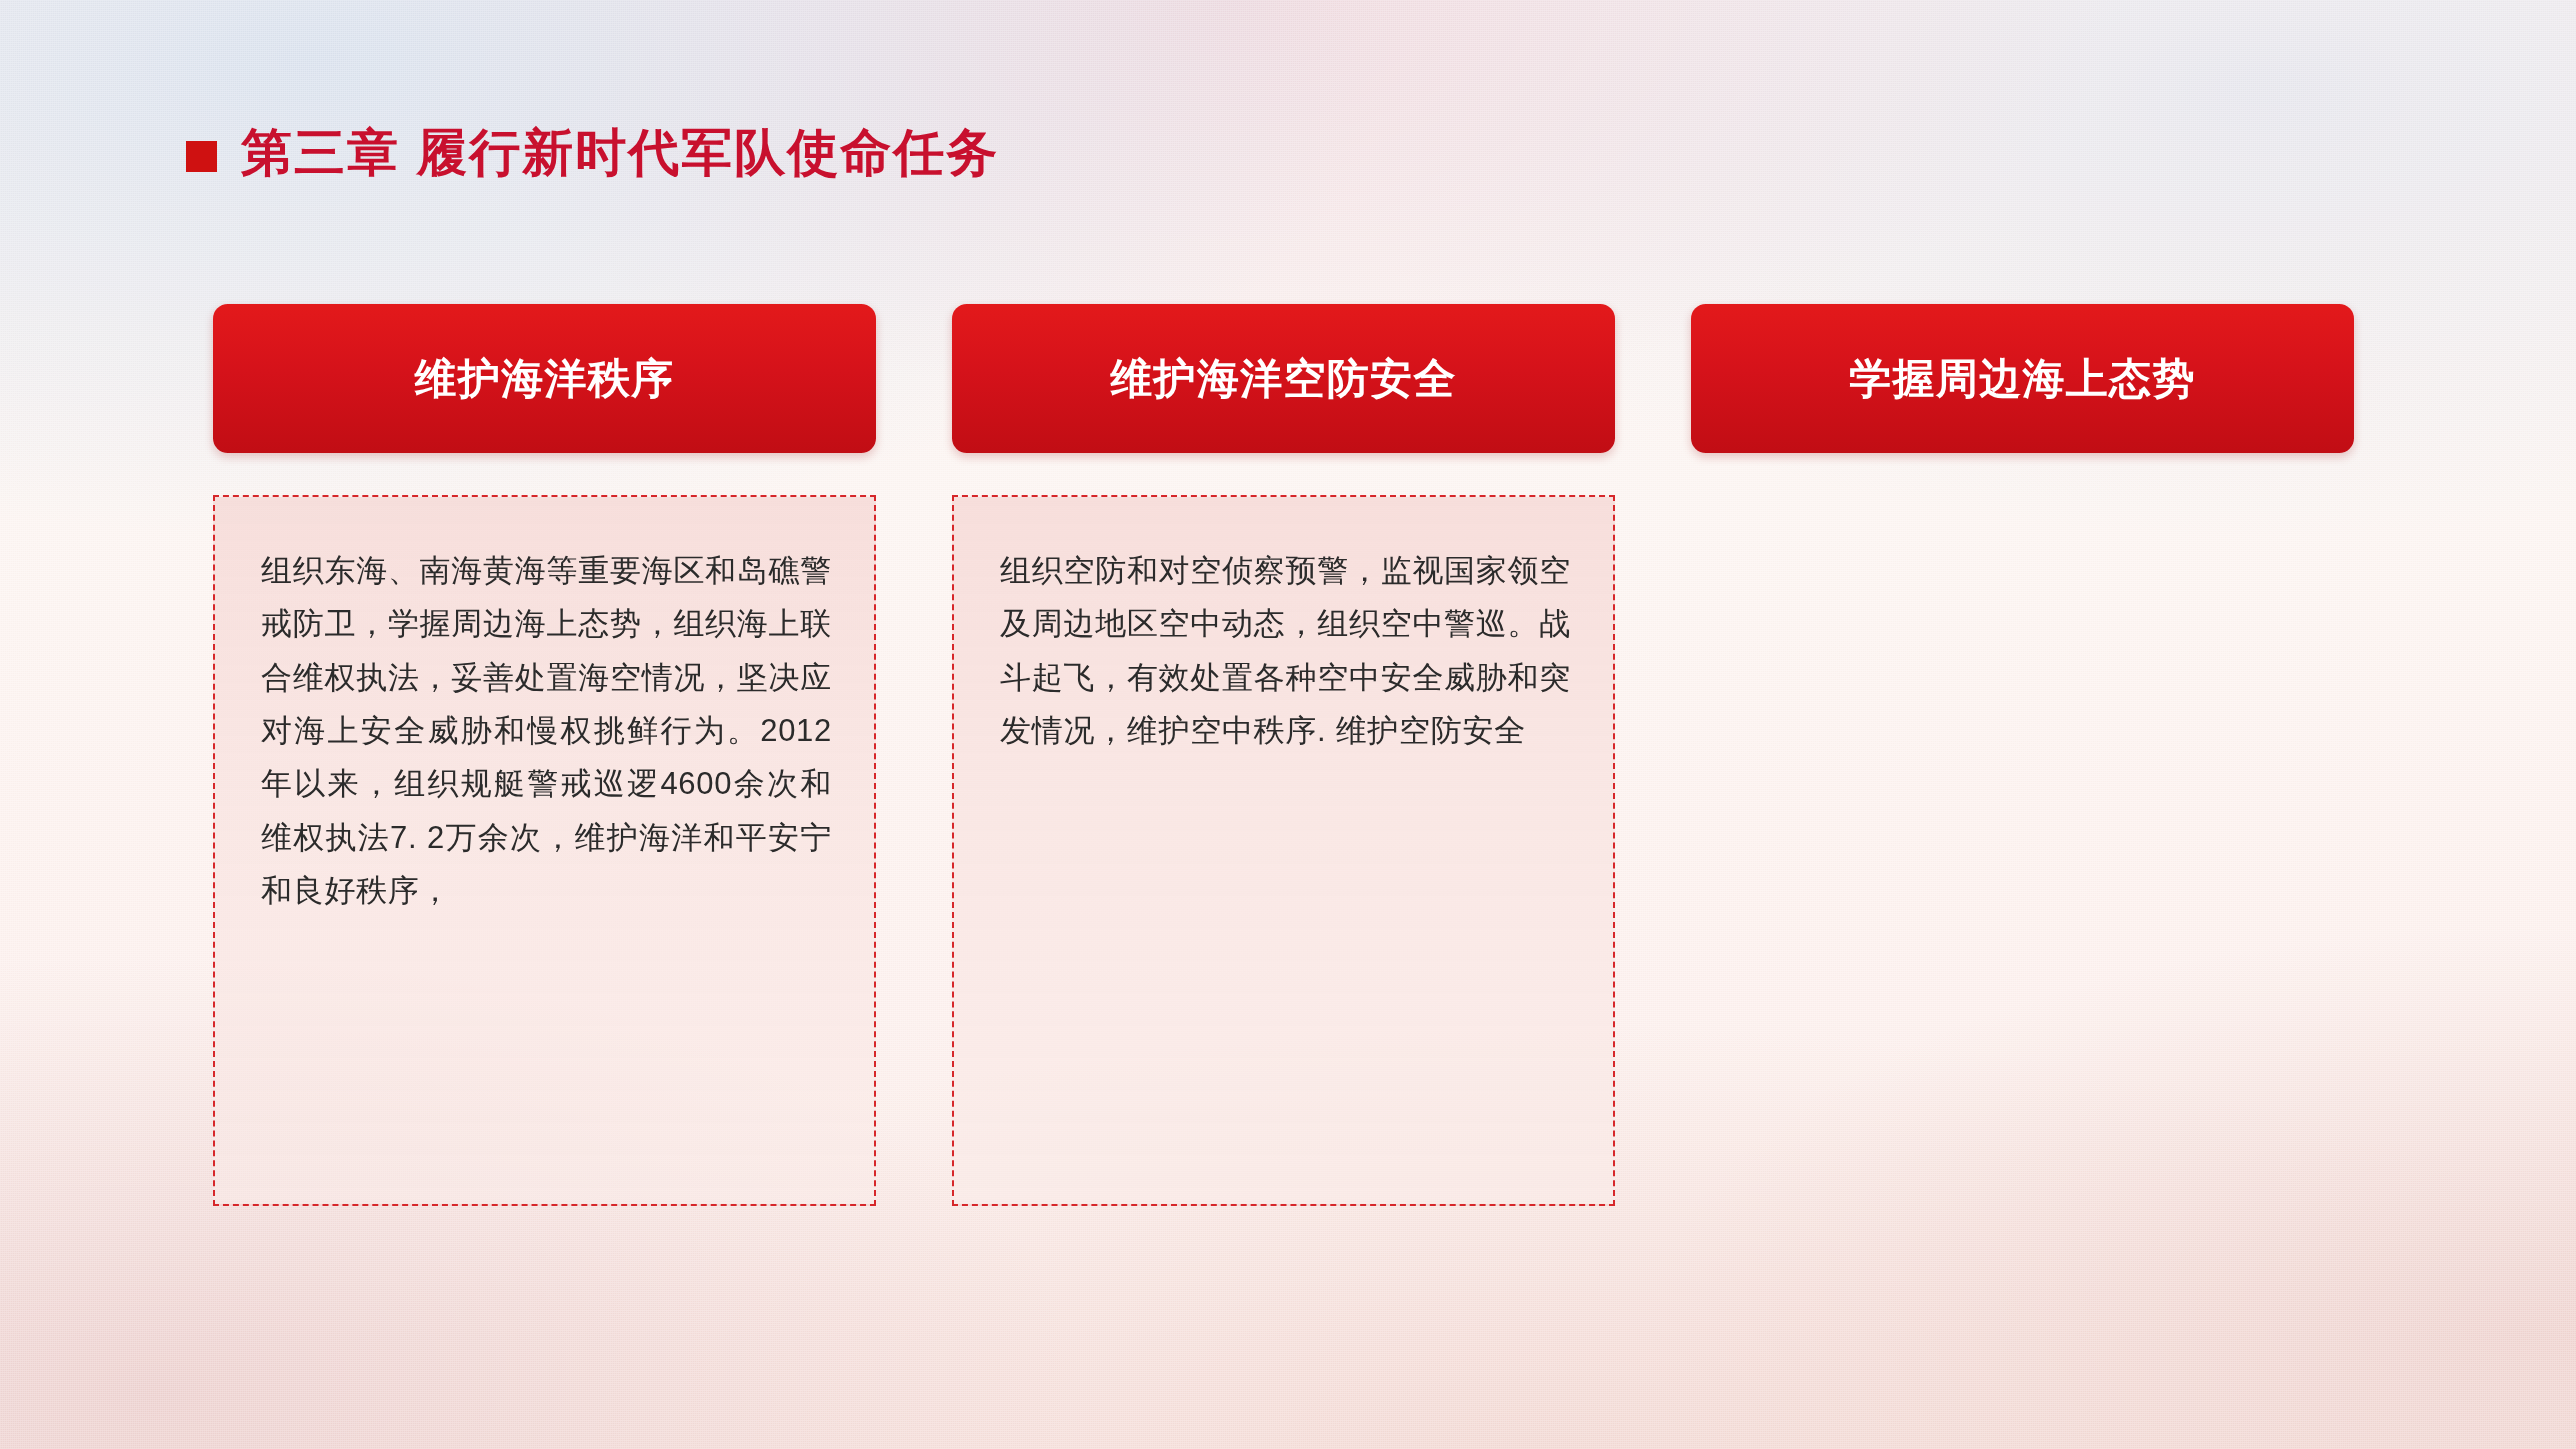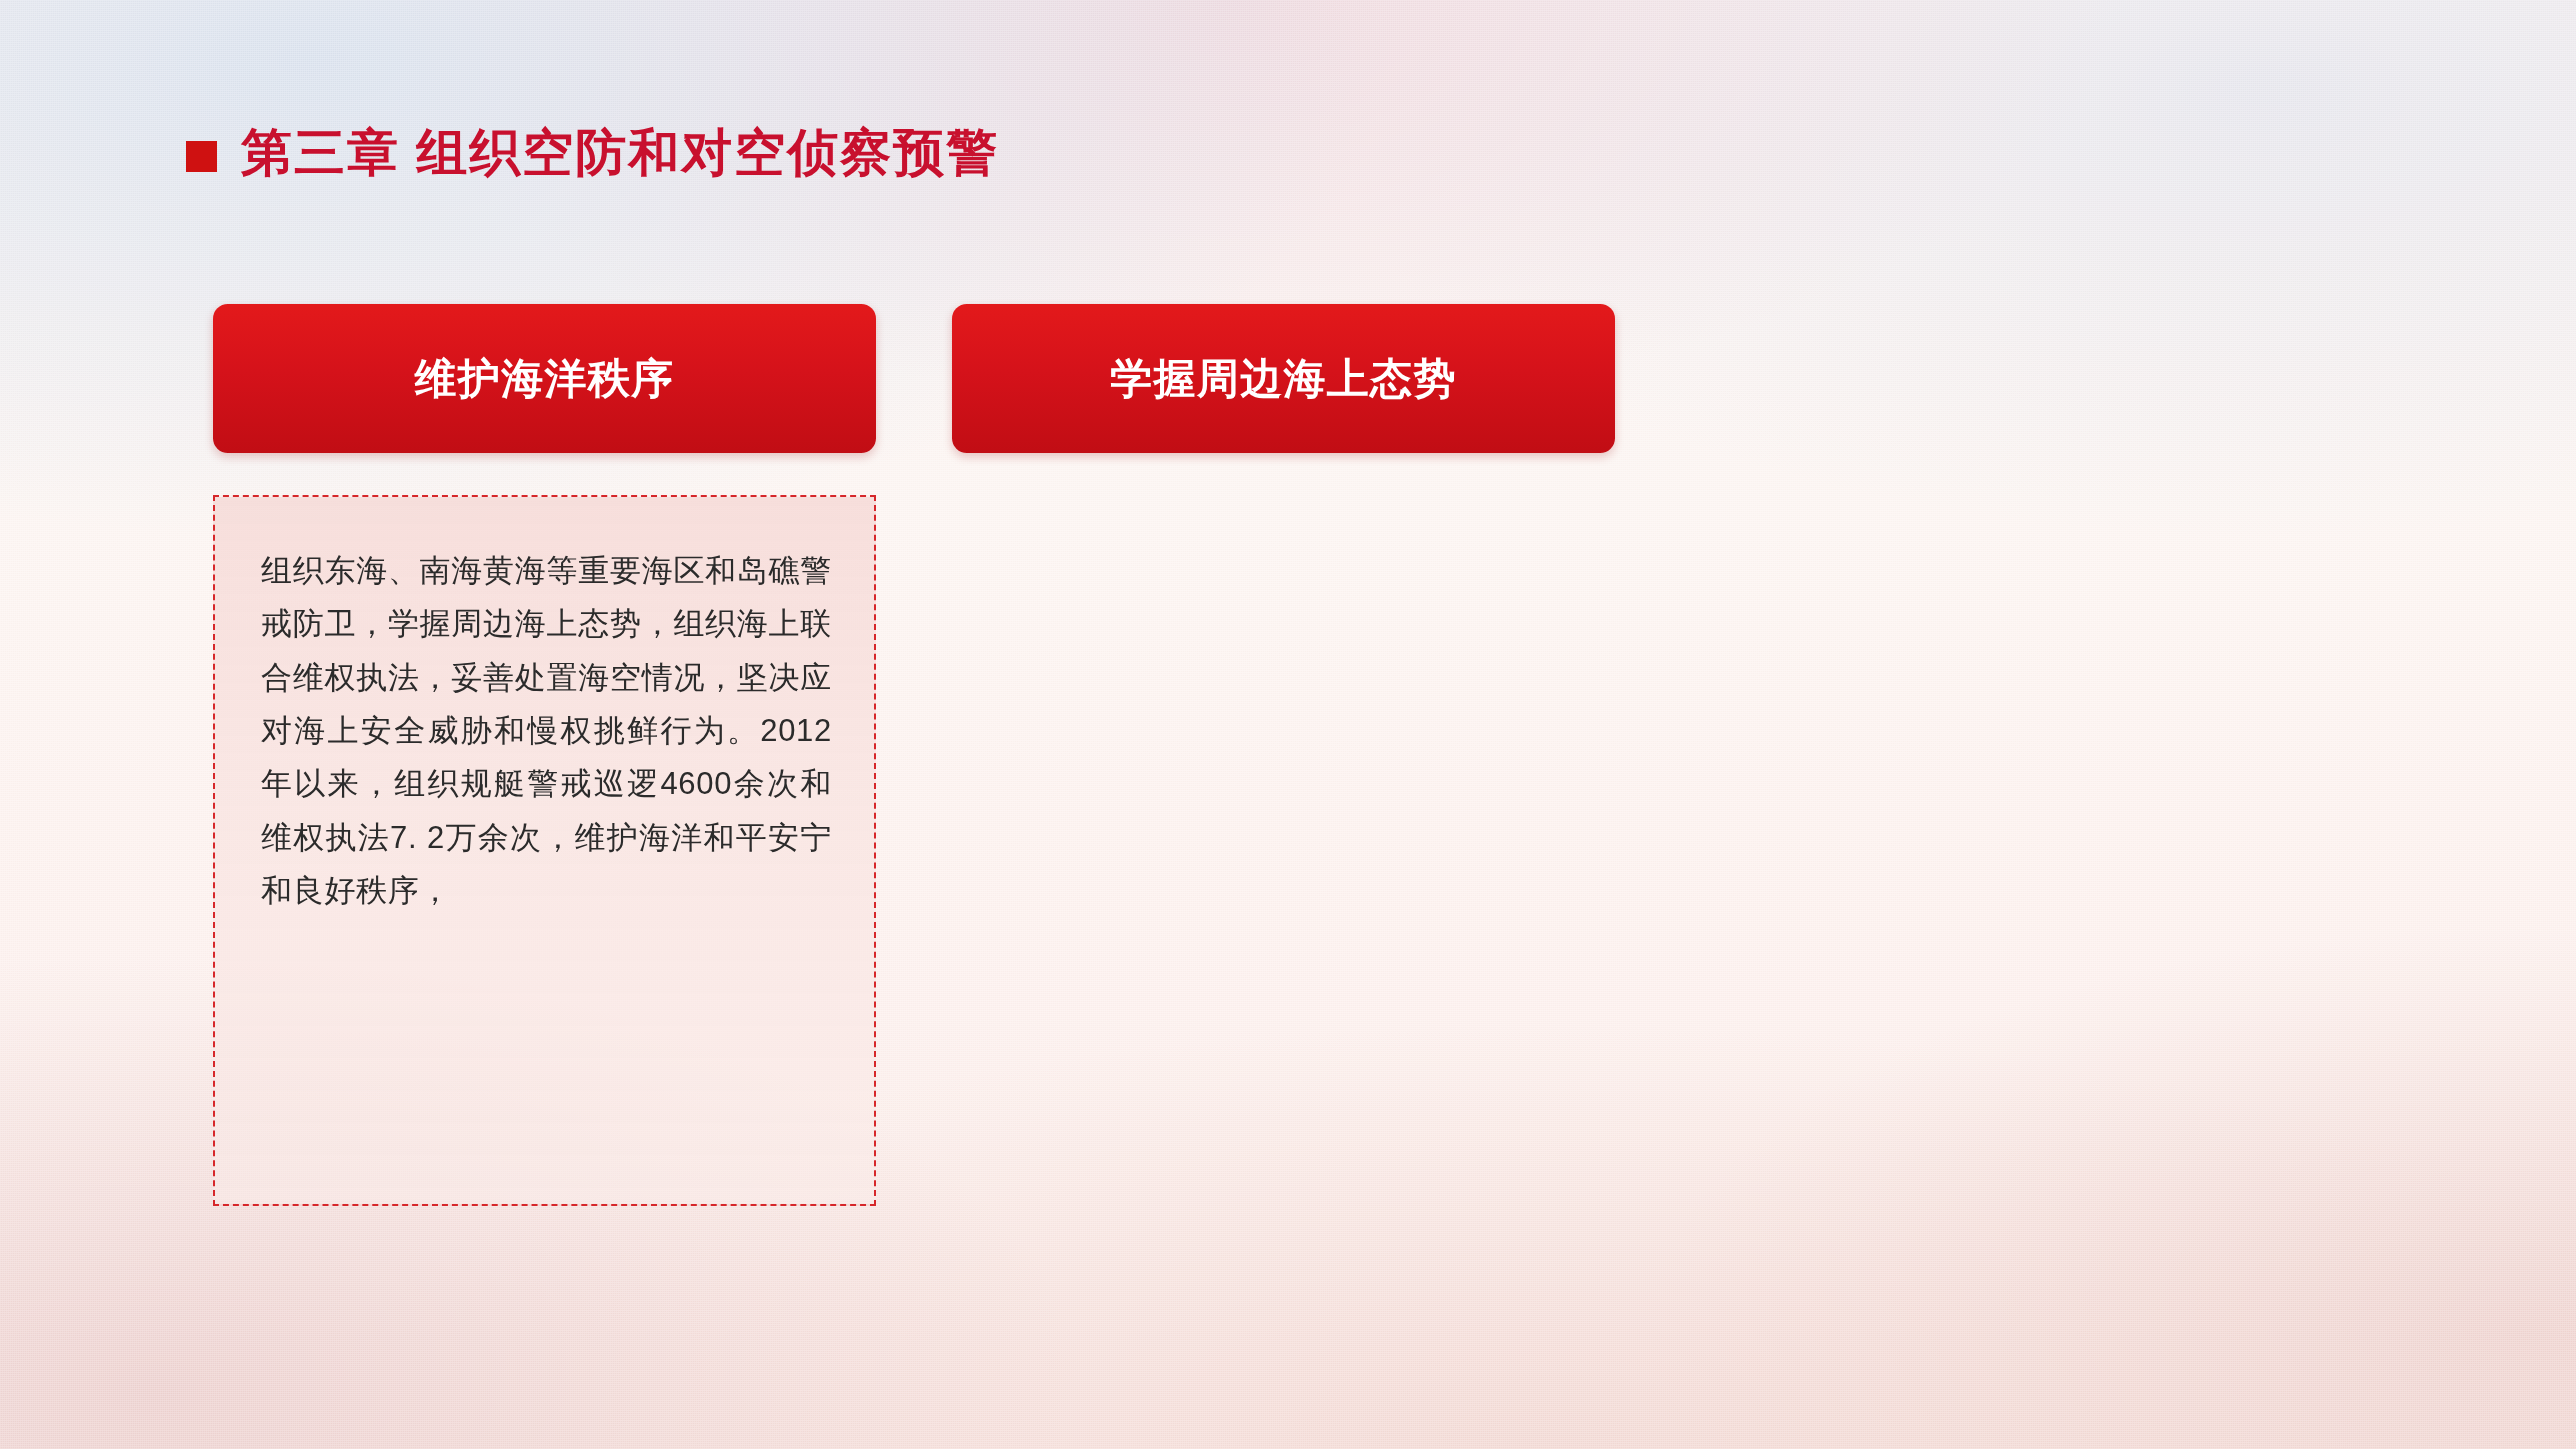--- a/index.html
+++ b/index.html
@@ -114,34 +114,42 @@
   }
 </style>
 </head>
 <body>
 
 <div class="slide">
   <div class="texture"></div>
 
   <div class="title-row">
     <div class="title-marker"></div>
-    <div class="title-text">第三章  组织空防和对空侦察预警</div>
+    <div class="title-text">第三章  履行新时代军队使命任务</div>
   </div>
 
   <div class="columns">
 
     <div class="column">
       <div class="col-header">
         <div class="col-header-text">维护海洋秩序</div>
       </div>
       <div class="col-body">
         <div class="col-body-text">组织东海、南海黄海等重要海区和岛礁警戒防卫，学握周边海上态势，组织海上联合维权执法，妥善处置海空情况，坚决应对海上安全威胁和慢权挑鲜行为。2012年以来，组织规艇警戒巡逻4600余次和维权执法7. 2万余次，维护海洋和平安宁和良好秩序，</div>
       </div>
     </div>
 
+    <div class="column">
+      <div class="col-header">
+        <div class="col-header-text">维护海洋空防安全</div>
+      </div>
+      <div class="col-body">
+        <div class="col-body-text">组织空防和对空侦察预警，监视国家领空及周边地区空中动态，组织空中警巡。战斗起飞，有效处置各种空中安全威胁和突发情况，维护空中秩序. 维护空防安全</div>
+      </div>
+    </div>
 
     <div class="column">
       <div class="col-header">
         <div class="col-header-text">学握周边海上态势</div>
       </div>
     </div>
 
   </div>
 </div>
 

